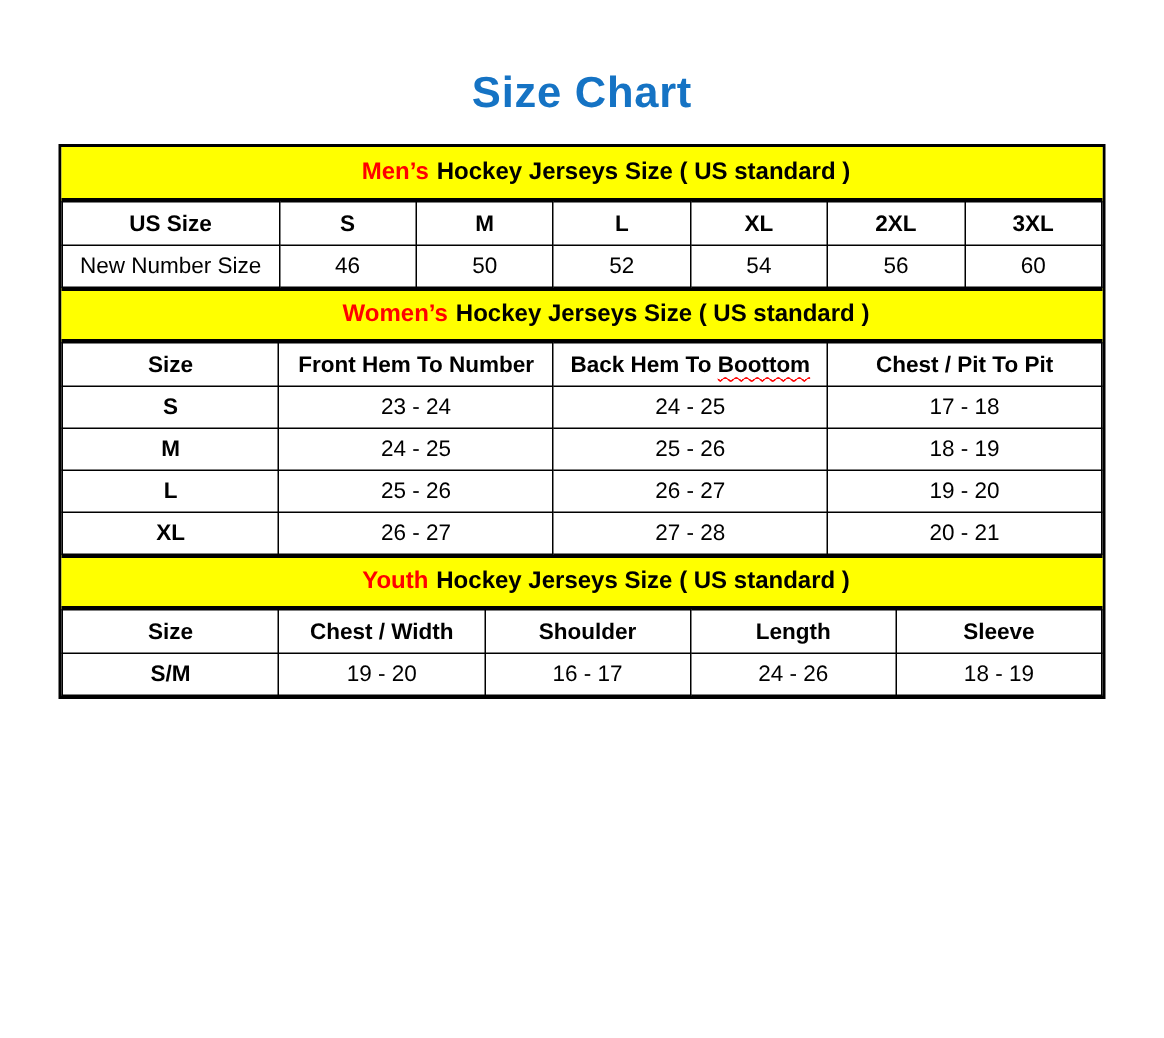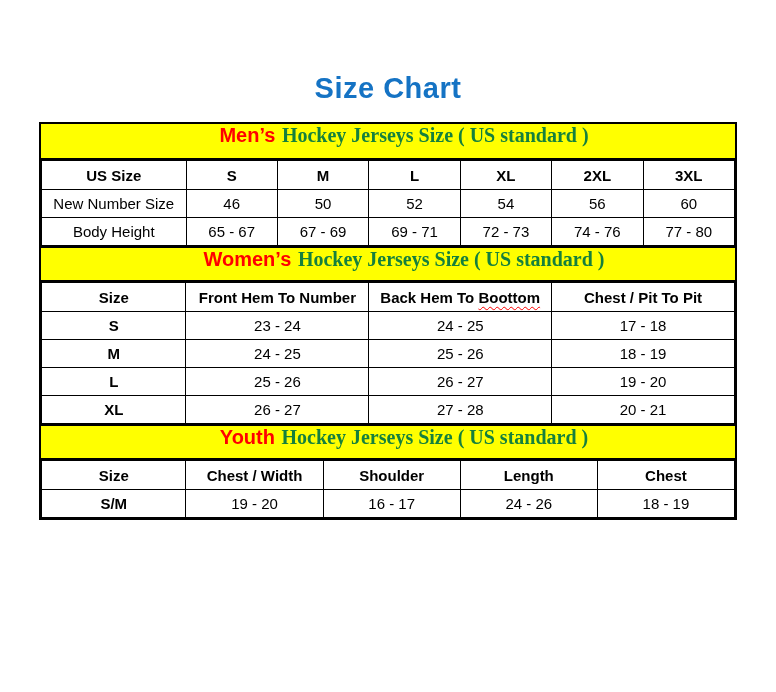--- a/index.html
+++ b/index.html
@@ -4,47 +4,47 @@
 <style>
   * { box-sizing: border-box; margin: 0; padding: 0; }
   html, body { background: #ffffff; }
   body {
     width: 776px; height: 692px;
     font-family: "Liberation Sans", sans-serif;
     color: #000000;
     overflow: hidden;
   }
   .page-title {
-    padding-top: 72px;
+    padding-top: 46px;
     text-align: center;
     font-size: 29px;
     font-weight: 700;
     letter-spacing: 0.5px;
     color: var(--title-blue, #1573C4);
   }
   .chart-wrap {
     width: 698px;
     margin: 17px auto 0 auto;
     border: 2px solid var(--border-color, #000);
     background: #fff;
   }
   .banner {
     height: 36px;
     display: flex;
-    align-items: flex-start;
+    align-items: center;
     justify-content: center;
     background: var(--banner-yellow, #FFFF00);
     border-bottom: 2px solid var(--border-color, #000);
-    font-size: 20px;
+    font-size: 16px;
     font-weight: 700;
     padding-left: 32px;
   }
   .section + .section .banner { border-top: 2px solid var(--border-color, #000); }
   .banner-highlight { color: var(--accent-red, #FF0000); }
-  .banner-rest { margin-left: 0.33em; color: #15803d; font-family: Liberation Serif, serif; }
+  .banner-rest { margin-left: 0.33em; color: #000000; }
   table {
     width: 100%;
     border-collapse: collapse;
     table-layout: fixed;
   }
   th, td {
     border: 1px solid var(--border-color, #000);
     text-align: center;
     vertical-align: middle;
     font-size: 15px;
@@ -99,29 +99,20 @@
         </thead>
       <tbody>
           <tr>
             <td class="row-label">New Number Size</td>
             <td>46</td>
             <td>50</td>
             <td>52</td>
             <td>54</td>
             <td>56</td>
             <td>60</td>
-          </tr>
-          <tr>
-            <td class="row-label">Body Height</td>
-            <td>65 - 67</td>
-            <td>67 - 69</td>
-            <td>69 - 71</td>
-            <td>72 - 73</td>
-            <td>74 - 76</td>
-            <td>77 - 80</td>
           </tr>
         </tbody>
     </table>
   </div>
 
   <div class="section" data-section="1">
     <div class="banner">
       <span class="banner-highlight">Women’s</span>
       <span class="banner-rest">Hockey Jerseys Size ( US standard )</span>
     </div>
@@ -181,21 +172,21 @@
           <col style="width: 19.7875%;">
           <col style="width: 19.7875%;">
           <col style="width: 19.7875%;">
         </colgroup>
       <thead>
           <tr>
             <th>Size</th>
             <th>Chest / Width</th>
             <th>Shoulder</th>
             <th>Length</th>
-            <th>Chest</th>
+            <th>Sleeve</th>
           </tr>
         </thead>
       <tbody>
           <tr>
             <td class="row-label">S/M</td>
             <td>19 - 20</td>
             <td>16 - 17</td>
             <td>24 - 26</td>
             <td>18 - 19</td>
           </tr>

